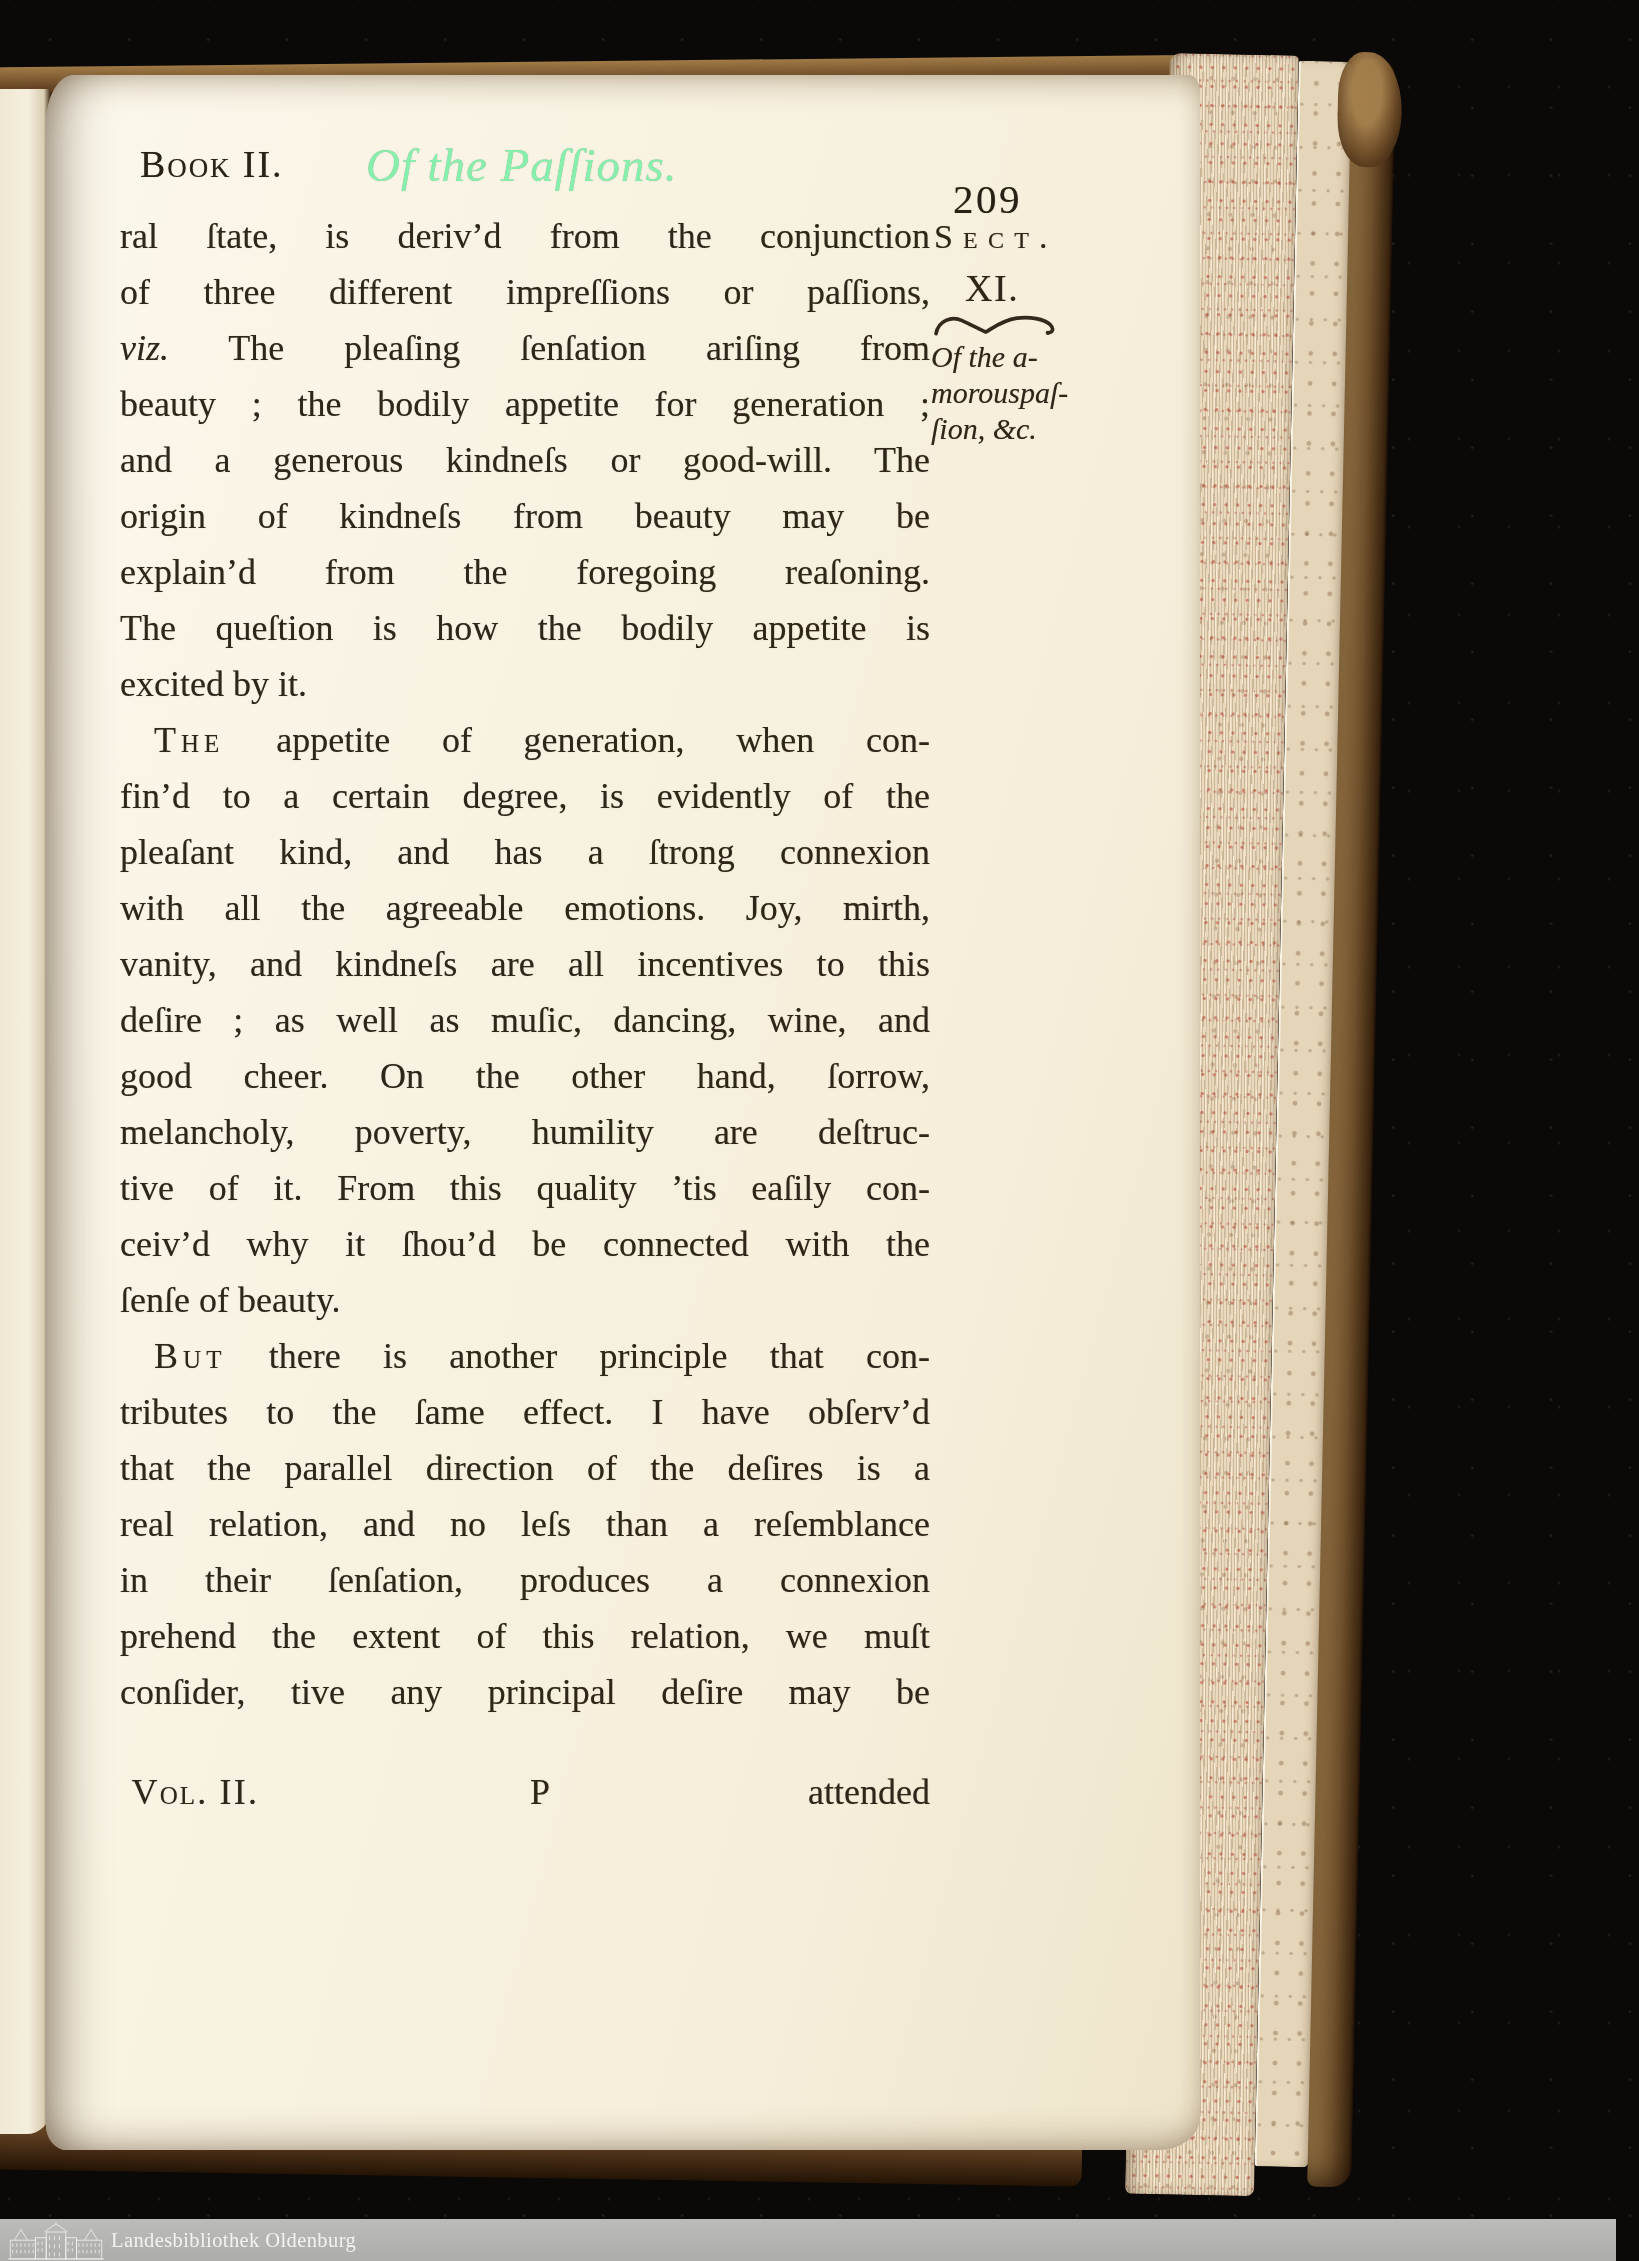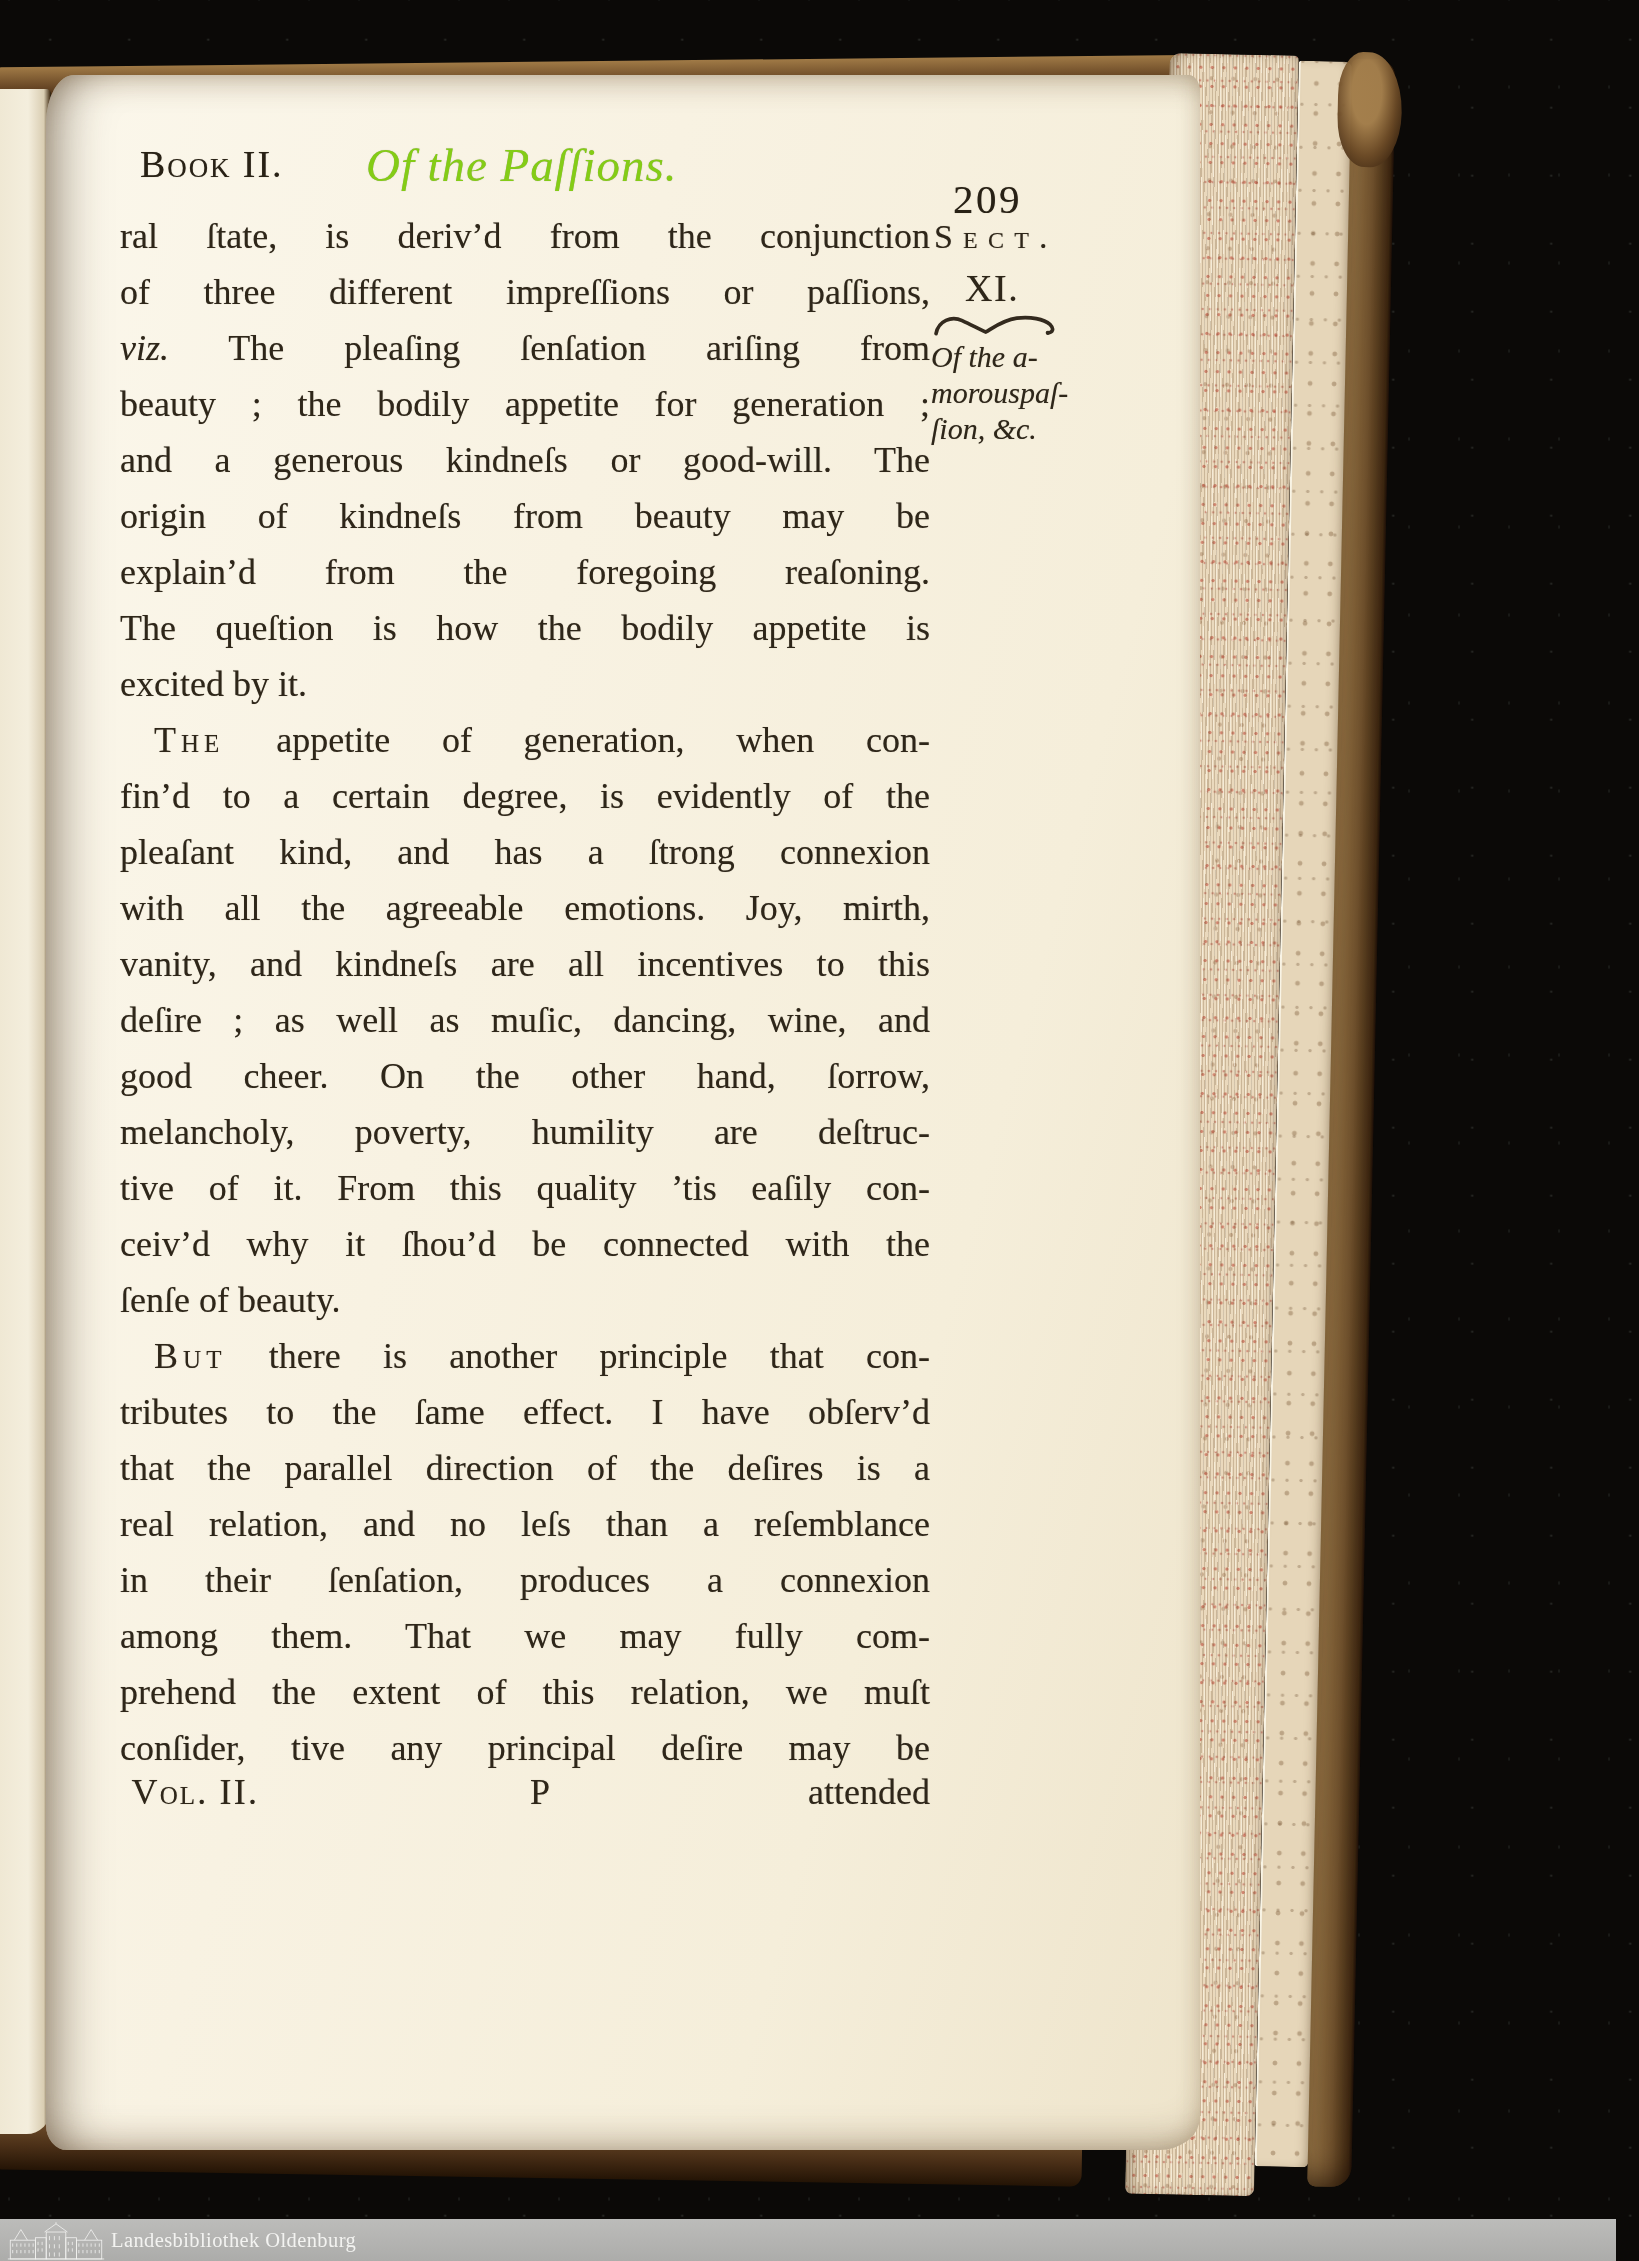--- a/index.html
+++ b/index.html
@@ -66,21 +66,21 @@
 
   
   .content{position:absolute;left:0;top:0;width:1639px;height:2261px;z-index:4;
     color:#2e2619;}
   .content .abs{position:absolute;}
   .sc{font-variant:small-caps;}
   .ink-soft{text-shadow:0 0 0.8px rgba(43,36,26,.4);}
 
   .hdr-book{left:120px;top:142px;font-size:38px;letter-spacing:.05em;color:#28211４;margin-left:20px;}
   .hdr-book{color:#282115;}
-  .hdr-title{left:366px;top:138px;font-size:47px;font-style:italic;letter-spacing:.02em;color:#84cc16;}
+  .hdr-title{left:366px;top:138px;font-size:47px;font-style:italic;letter-spacing:.02em;color:#86efac;}
   .hdr-page{left:953px;top:152px;font-size:41px;letter-spacing:.06em;color:#282115;margin-top:23px;}
 
   #body-block{position:absolute;left:120px;top:208px;width:810px;
     font-size:36px;line-height:56px;}
   .bline{text-align:justify;text-align-last:justify;white-space:normal;}
   .bline.endline{text-align-last:left;}
   .bline.indent{padding-left:34px;}
   .bline em{font-style:italic;}
   .opener{font-variant:small-caps;letter-spacing:.14em;}
 
@@ -147,21 +147,20 @@
         <div class="bline">good cheer. On the other hand, ſorrow,</div>
         <div class="bline">melancholy, poverty, humility are deſtruc-</div>
         <div class="bline">tive of it. From this quality ’tis eaſily con-</div>
         <div class="bline">ceiv’d why it ſhou’d be connected with the</div>
         <div class="bline endline">ſenſe of beauty.</div>
         <div class="bline indent"><span class="opener">But</span> there is another principle that con-</div>
         <div class="bline">tributes to the ſame effect. I have obſerv’d</div>
         <div class="bline">that the parallel direction of the deſires is a</div>
         <div class="bline">real relation, and no leſs than a reſemblance</div>
         <div class="bline">in their ſenſation, produces a connexion</div>
-        <div class="bline">among them. That we may fully com-</div>
         <div class="bline">prehend the extent of this relation, we muſt</div>
         <div class="bline">conſider, tive any principal deſire may be</div>
       </div>
 
     <div class="abs sidenote-sect sc">Sect.</div>
     <div class="abs sidenote-num">XI.</div>
     <div class="abs sidenote-flourish">
       <svg width="139" height="31" viewBox="0 0 170 38">
         <path d="M6,29 C9,13 25,7 38,13 C49,18 58,23 67,27 C77,21 89,12 105,10 C122,8 138,11 146,18 C151,23 149,28 143,28" fill="none" stroke="#332a1e" stroke-width="4.5" stroke-linecap="round"></path>
         <circle cx="143" cy="28" r="2.6" fill="#332a1e"></circle>

